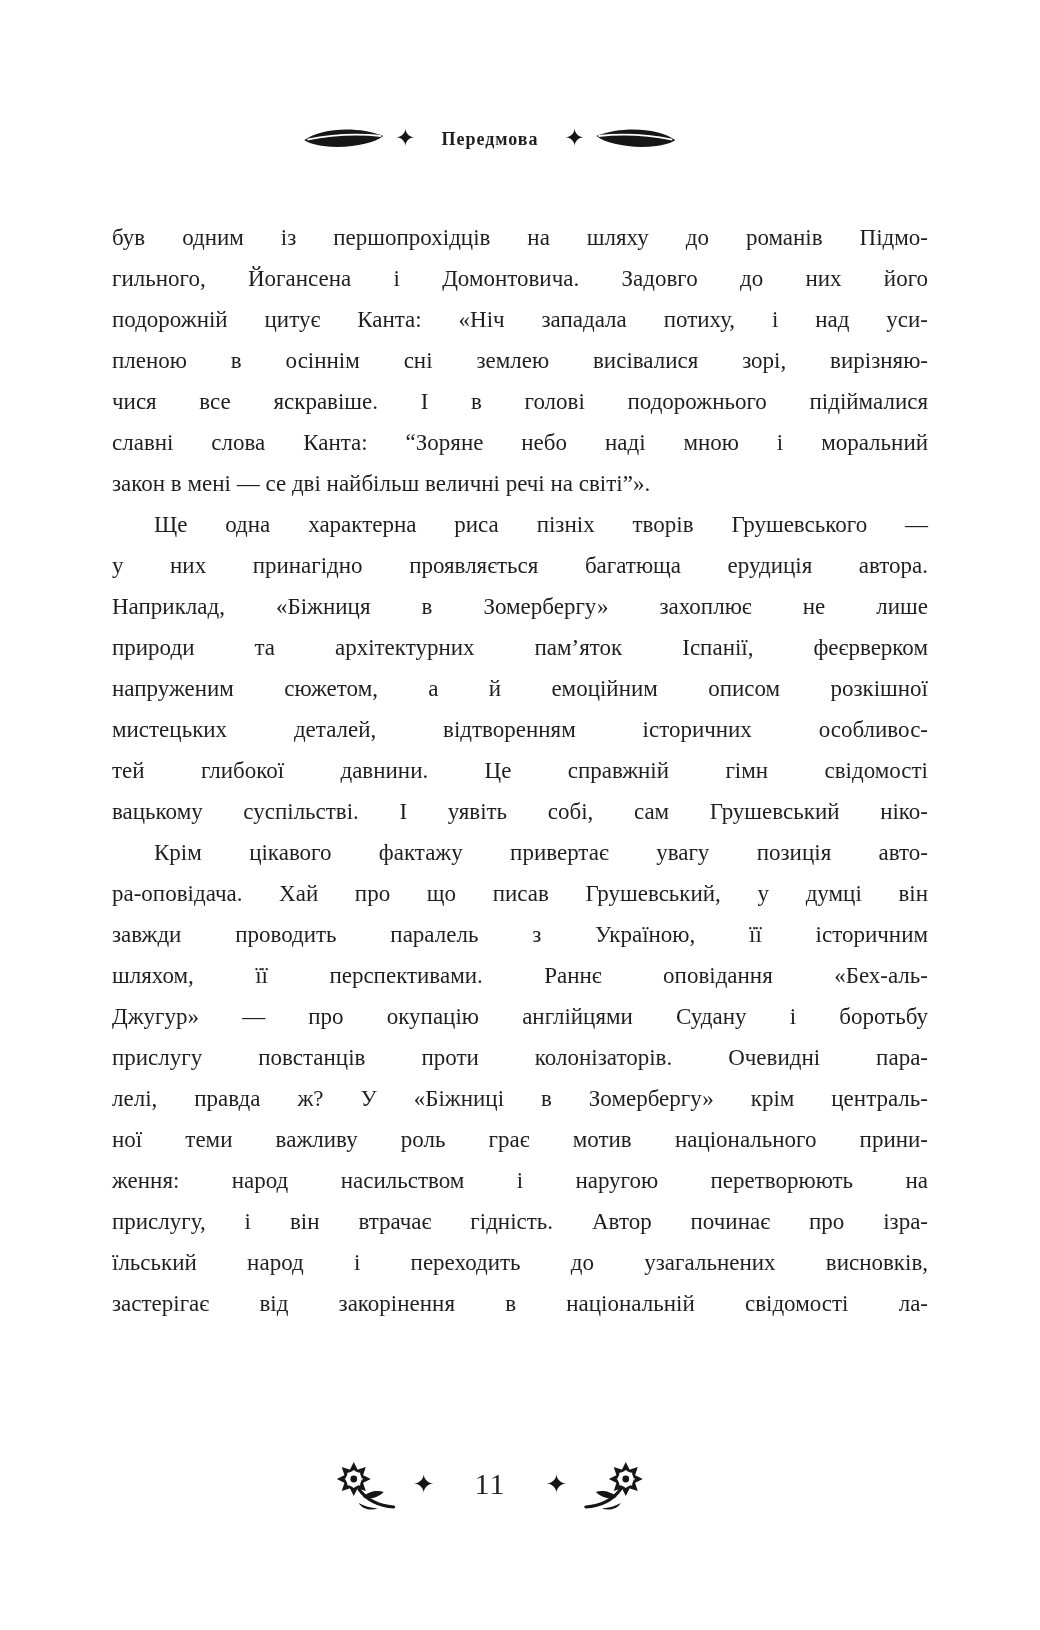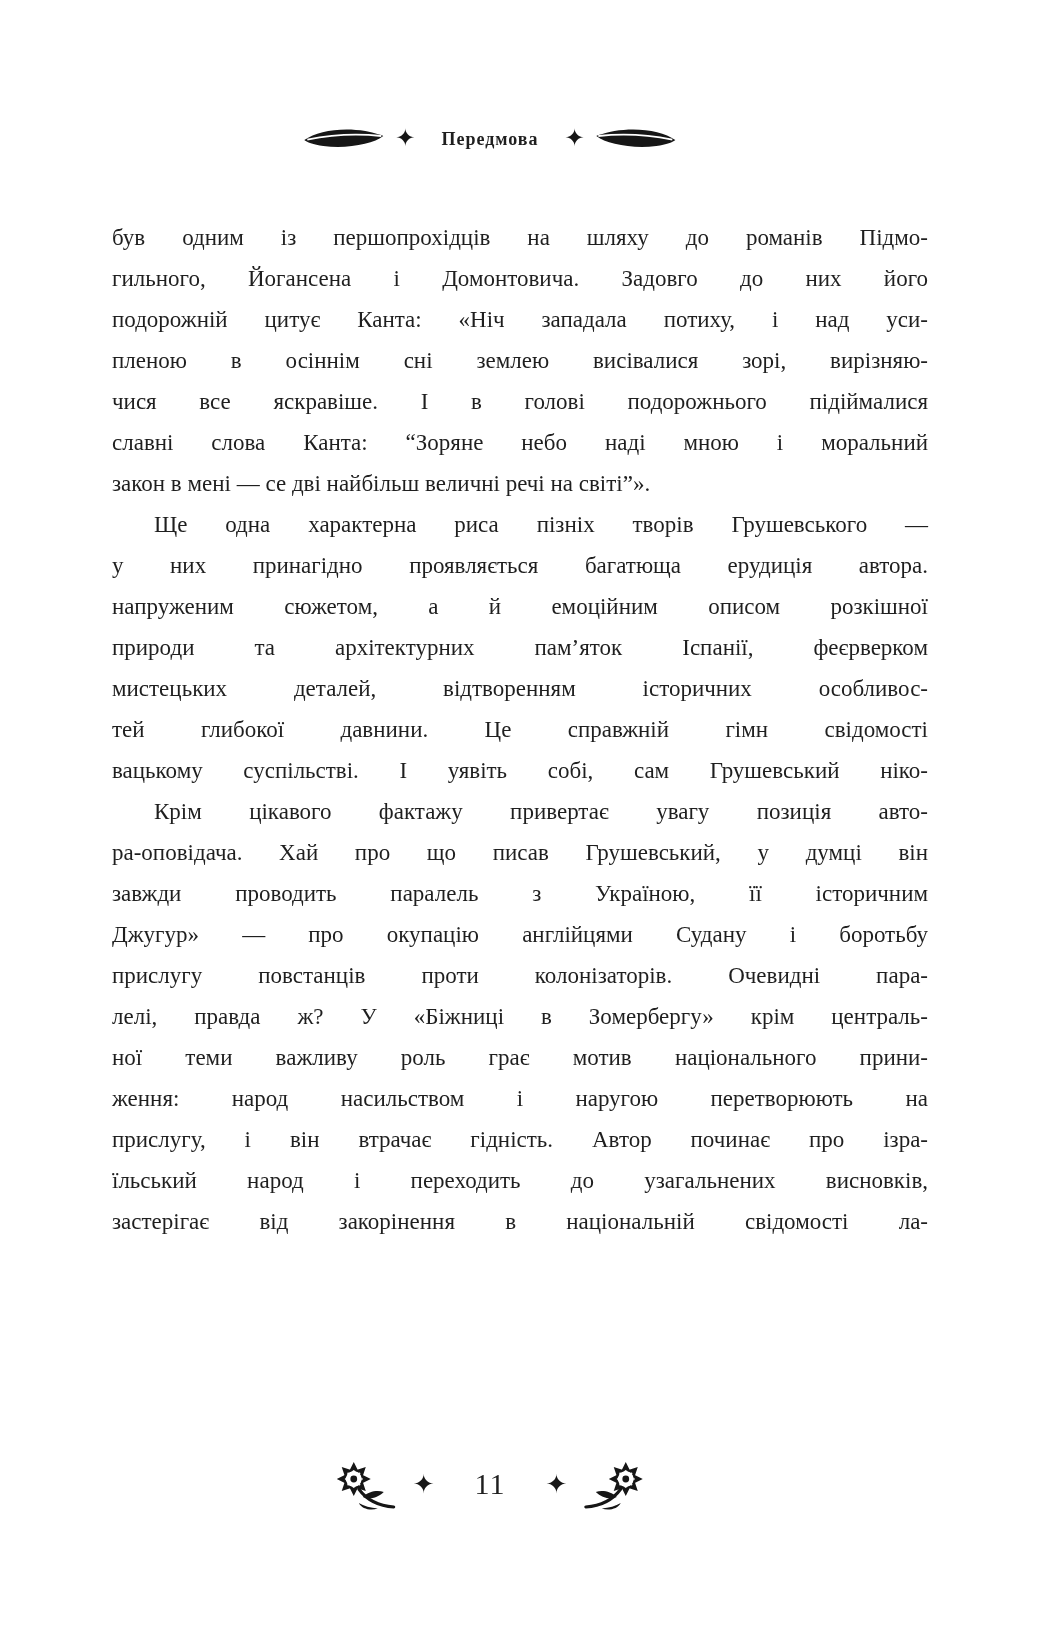--- a/index.html
+++ b/index.html
@@ -108,30 +108,32 @@
         <div class="line">гильного, Йогансена і Домонтовича. Задовго до них його</div>
         <div class="line">подорожній цитує Канта: «Ніч западала потиху, і над уси-</div>
         <div class="line">пленою в осіннім сні землею висівалися зорі, вирізняю-</div>
         <div class="line">чися все яскравіше. І в голові подорожнього підіймалися</div>
         <div class="line">славні слова Канта: “Зоряне небо наді мною і моральний</div>
         <div class="line lastline">закон в мені — се дві найбільш величні речі на світі”».</div>
       </div>
       <div class="para">
         <div class="line indentline">Ще одна характерна риса пізніх творів Грушевського —</div>
         <div class="line">у них принагідно проявляється багатюща ерудиція автора.</div>
+        <div class="line">Наприклад, «Біжниця в Зомербергу» захоплює не лише</div>
+        <div class="line">природи та архітектурних пам’яток Іспанії, феєрверком</div>
         <div class="line">напруженим сюжетом, а й емоційним описом розкішної</div>
-        <div class="line">природи та архітектурних пам’яток Іспанії, феєрверком</div>
         <div class="line">мистецьких деталей, відтворенням історичних особливос-</div>
         <div class="line">тей глибокої давнини. Це справжній гімн свідомості</div>
         <div class="line">вацькому суспільстві. І уявіть собі, сам Грушевський ніко-</div>
       </div>
       <div class="para">
         <div class="line indentline">Крім цікавого фактажу привертає увагу позиція авто-</div>
         <div class="line">ра-оповідача. Хай про що писав Грушевський, у думці він</div>
         <div class="line">завжди проводить паралель з Україною, її історичним</div>
+        <div class="line">шляхом, її перспективами. Раннє оповідання «Бех-аль-</div>
         <div class="line">Джугур» — про окупацію англійцями Судану і боротьбу</div>
         <div class="line">прислугу повстанців проти колонізаторів. Очевидні пара-</div>
         <div class="line">лелі, правда ж? У «Біжниці в Зомербергу» крім централь-</div>
         <div class="line">ної теми важливу роль грає мотив національного прини-</div>
         <div class="line">ження: народ насильством і наругою перетворюють на</div>
         <div class="line">прислугу, і він втрачає гідність. Автор починає про ізра-</div>
         <div class="line">їльський народ і переходить до узагальнених висновків,</div>
         <div class="line">застерігає від закорінення в національній свідомості ла-</div>
       </div>
     </div>

